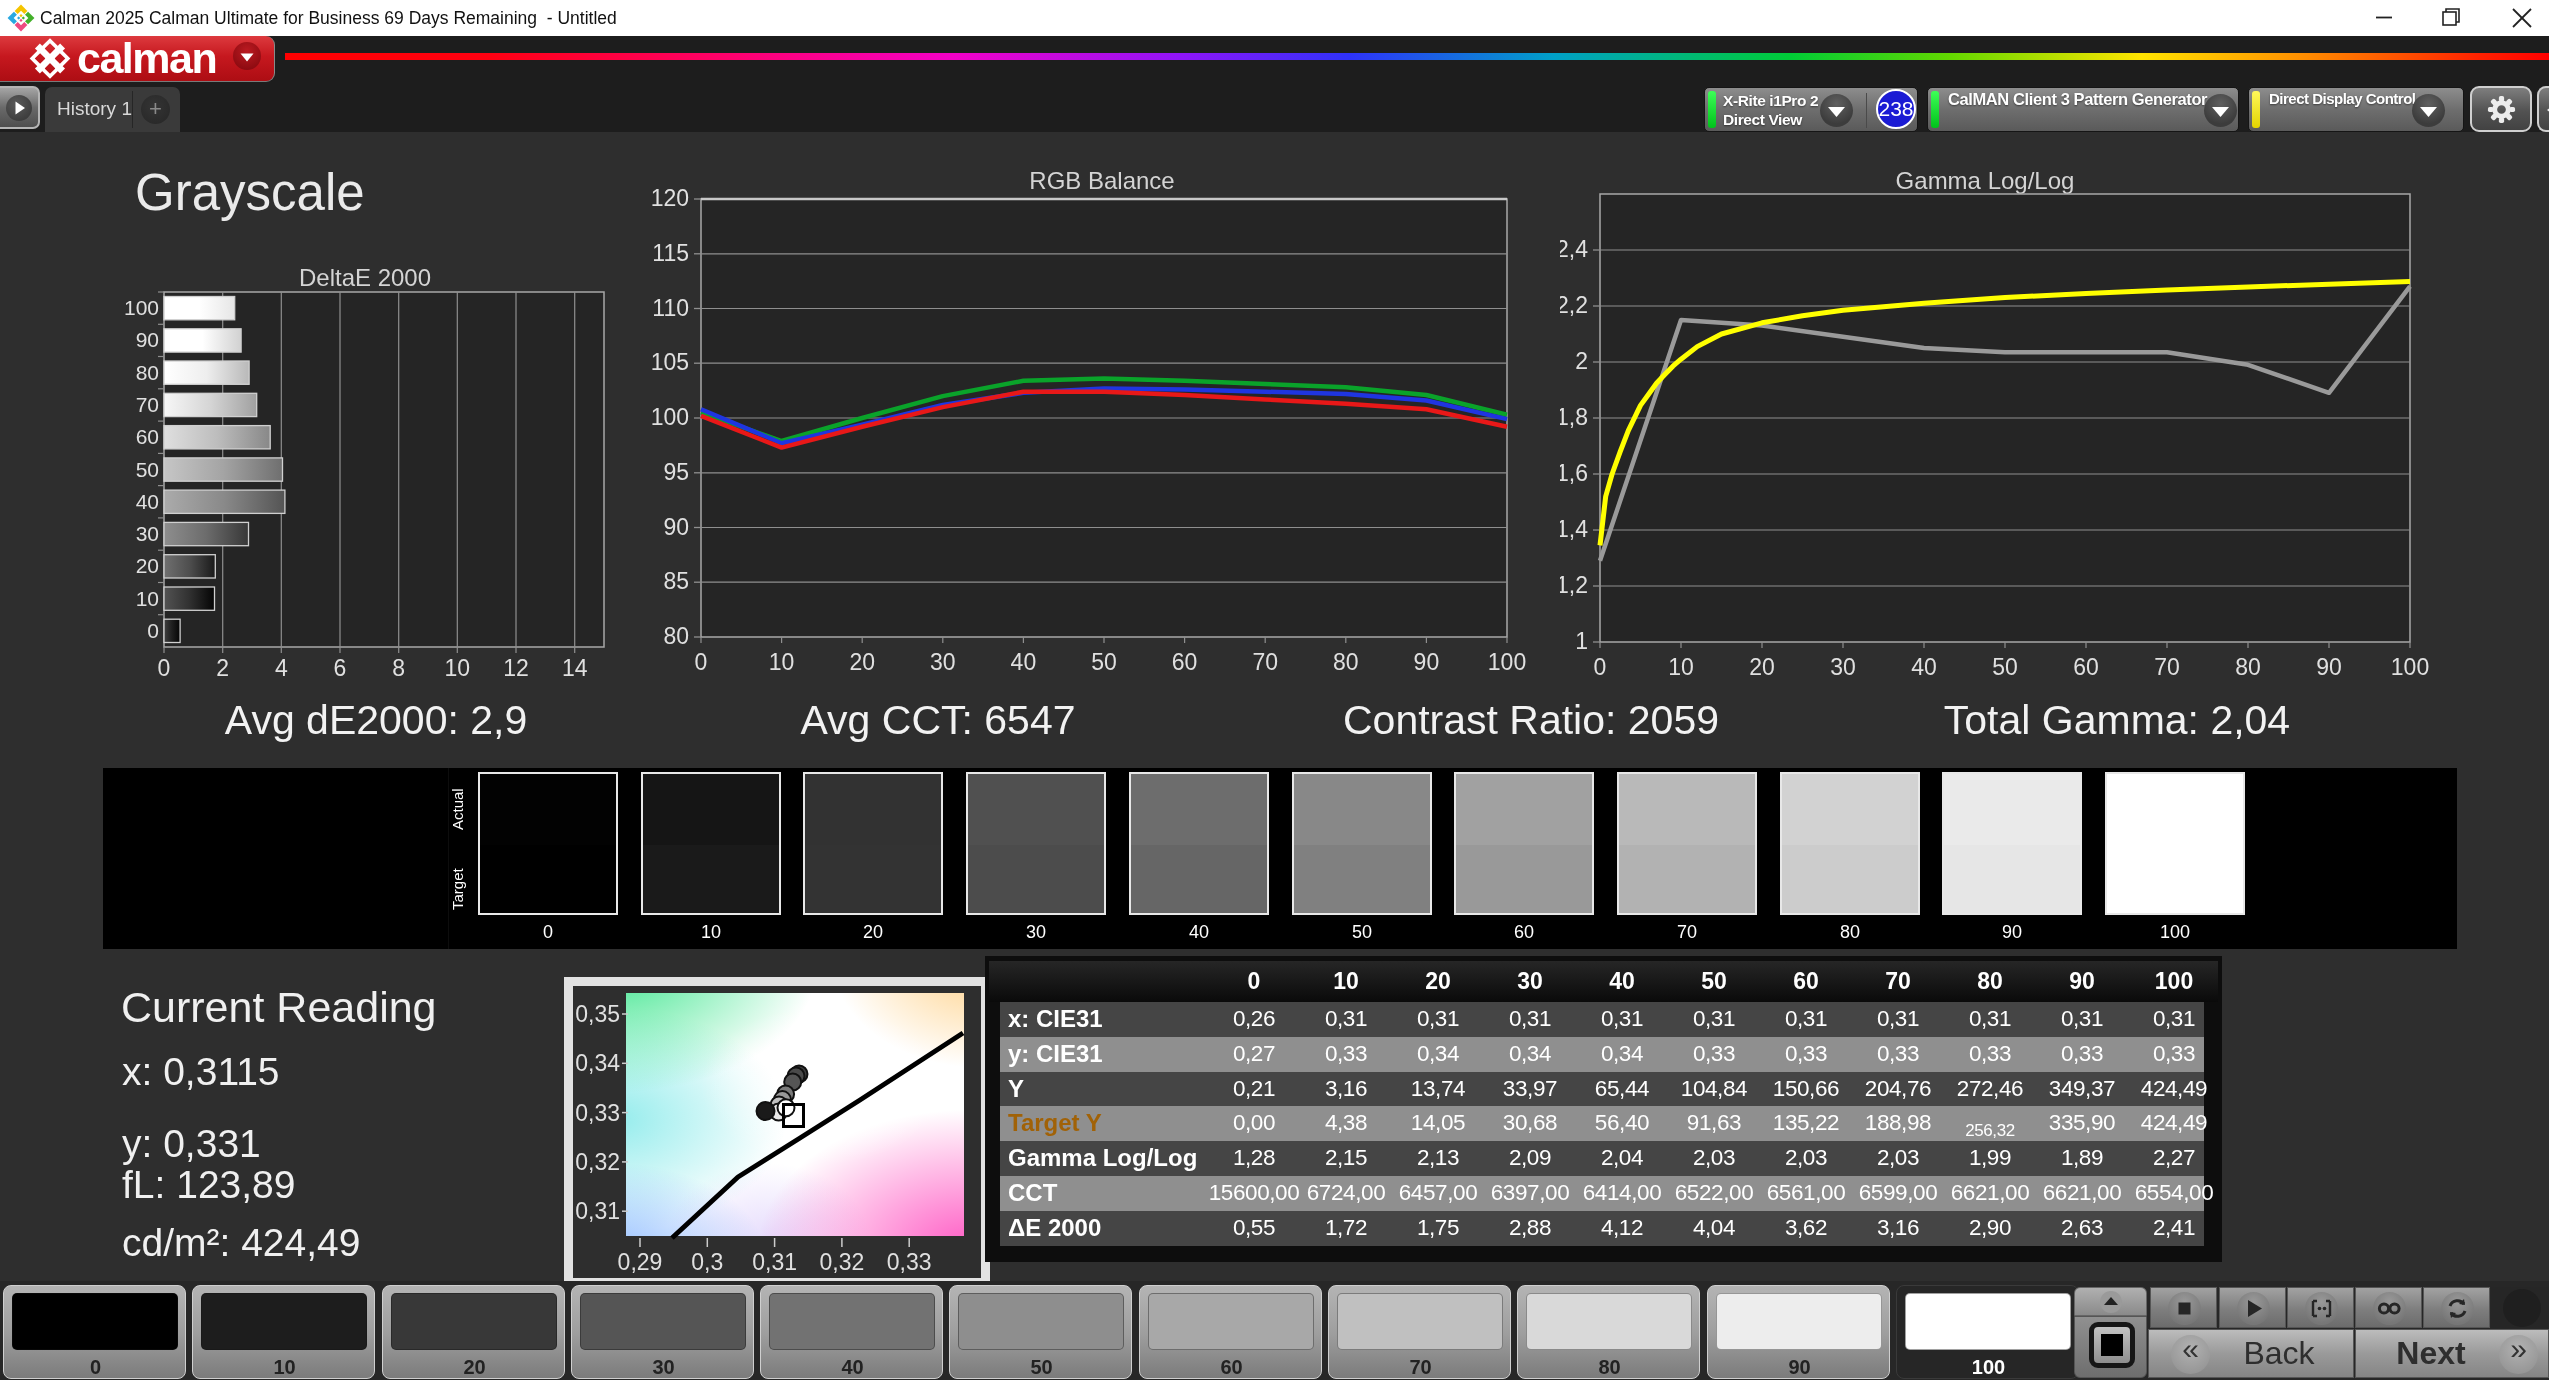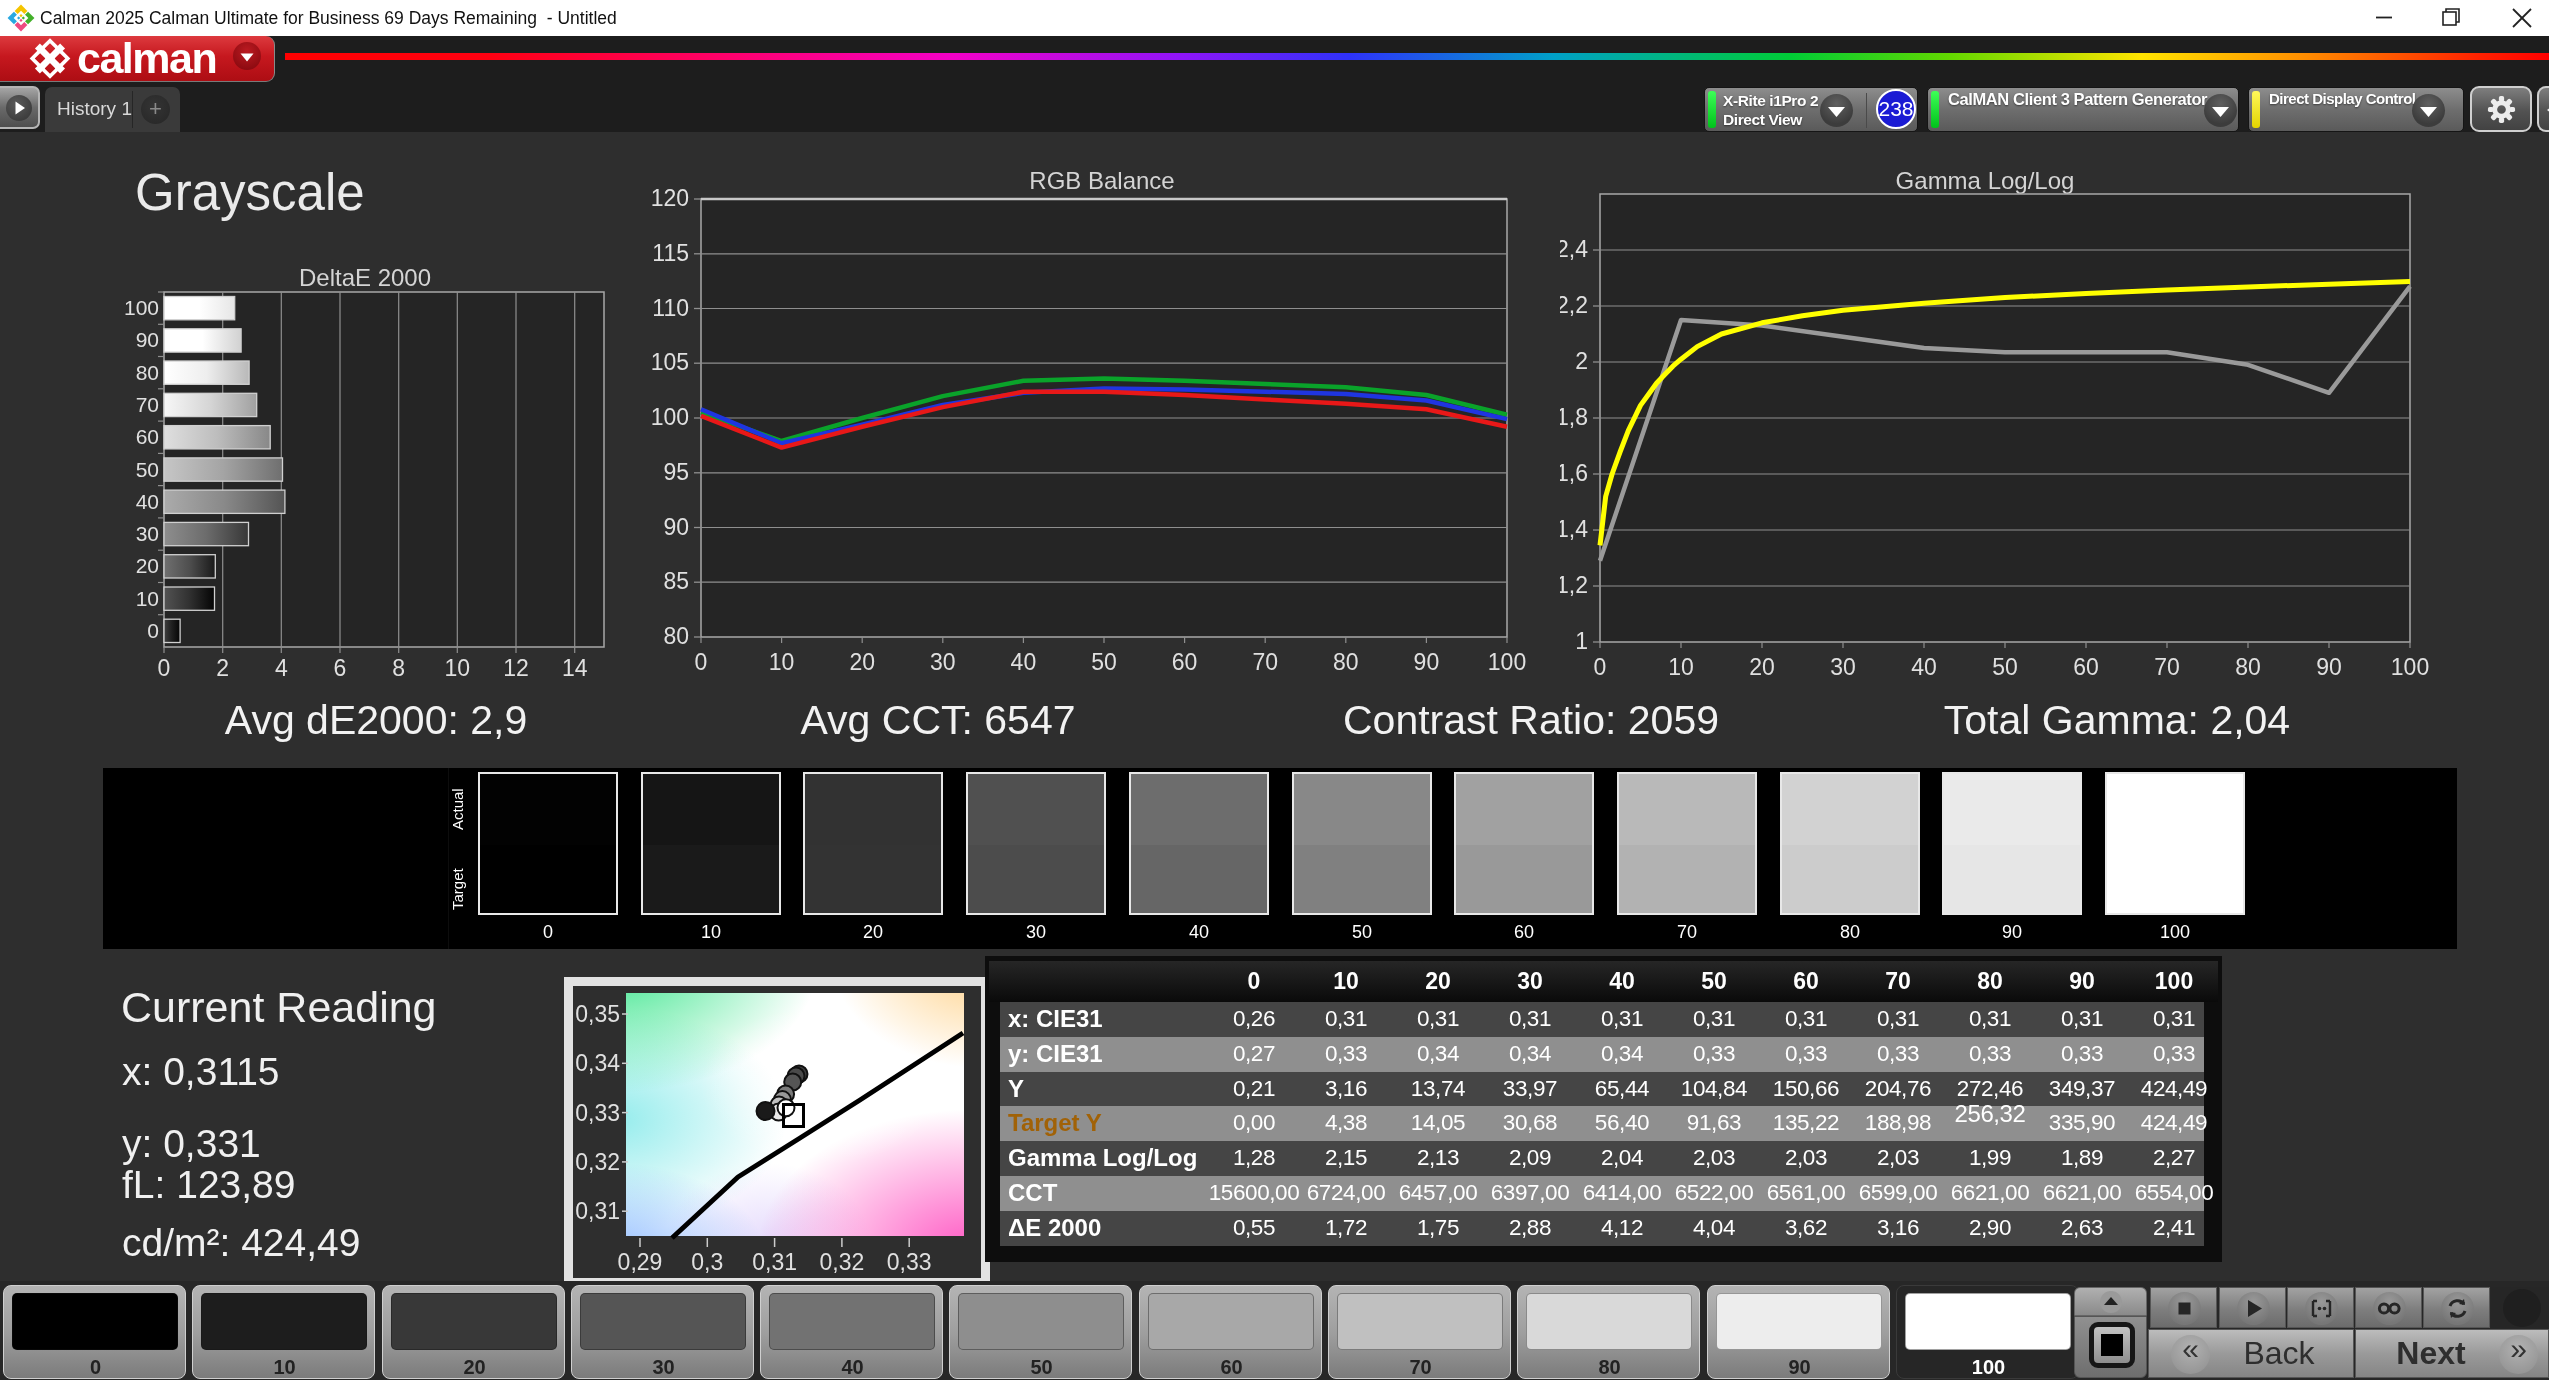--- a/index.html
+++ b/index.html
@@ -504,21 +504,21 @@
     <div class="abs" style="left:15px;top:150.4px;width:1204px;height:34.8px;background:#8f8f8f;"></div>
     <div class="abs" style="left:23px;top:150.4px;height:34.8px;line-height:34.8px;font-size:24px;font-weight:bold;color:#a16207;">Target Y</div>
     <div class="abs" style="left:214px;top:150.4px;width:110px;height:34.8px;line-height:34.8px;font-size:22.5px;letter-spacing:-0.4px;color:#fff;text-align:center;white-space:nowrap;">0,00</div>
     <div class="abs" style="left:306px;top:150.4px;width:110px;height:34.8px;line-height:34.8px;font-size:22.5px;letter-spacing:-0.4px;color:#fff;text-align:center;white-space:nowrap;">4,38</div>
     <div class="abs" style="left:398px;top:150.4px;width:110px;height:34.8px;line-height:34.8px;font-size:22.5px;letter-spacing:-0.4px;color:#fff;text-align:center;white-space:nowrap;">14,05</div>
     <div class="abs" style="left:490px;top:150.4px;width:110px;height:34.8px;line-height:34.8px;font-size:22.5px;letter-spacing:-0.4px;color:#fff;text-align:center;white-space:nowrap;">30,68</div>
     <div class="abs" style="left:582px;top:150.4px;width:110px;height:34.8px;line-height:34.8px;font-size:22.5px;letter-spacing:-0.4px;color:#fff;text-align:center;white-space:nowrap;">56,40</div>
     <div class="abs" style="left:674px;top:150.4px;width:110px;height:34.8px;line-height:34.8px;font-size:22.5px;letter-spacing:-0.4px;color:#fff;text-align:center;white-space:nowrap;">91,63</div>
     <div class="abs" style="left:766px;top:150.4px;width:110px;height:34.8px;line-height:34.8px;font-size:22.5px;letter-spacing:-0.4px;color:#fff;text-align:center;white-space:nowrap;">135,22</div>
     <div class="abs" style="left:858px;top:150.4px;width:110px;height:34.8px;line-height:34.8px;font-size:22.5px;letter-spacing:-0.4px;color:#fff;text-align:center;white-space:nowrap;">188,98</div>
-    <div class="abs" style="left:950px;top:141px;width:110px;height:18px;line-height:34.8px;font-size:24px;letter-spacing:-0.4px;color:#fff;text-align:center;white-space:nowrap;">256,32</div>
+    <div class="abs" style="left:950px;top:158px;width:110px;height:18px;line-height:34.8px;font-size:17px;letter-spacing:-0.4px;color:#fff;text-align:center;white-space:nowrap;">256,32</div>
     <div class="abs" style="left:1042px;top:150.4px;width:110px;height:34.8px;line-height:34.8px;font-size:22.5px;letter-spacing:-0.4px;color:#fff;text-align:center;white-space:nowrap;">335,90</div>
     <div class="abs" style="left:1134px;top:150.4px;width:110px;height:34.8px;line-height:34.8px;font-size:22.5px;letter-spacing:-0.4px;color:#fff;text-align:center;white-space:nowrap;">424,49</div>
     <div class="abs" style="left:15px;top:185.2px;width:1204px;height:34.8px;background:#454545;"></div>
     <div class="abs" style="left:23px;top:185.2px;height:34.8px;line-height:34.8px;font-size:24px;font-weight:bold;color:#fff;">Gamma Log/Log</div>
     <div class="abs" style="left:214px;top:185.2px;width:110px;height:34.8px;line-height:34.8px;font-size:22.5px;letter-spacing:-0.4px;color:#fff;text-align:center;white-space:nowrap;">1,28</div>
     <div class="abs" style="left:306px;top:185.2px;width:110px;height:34.8px;line-height:34.8px;font-size:22.5px;letter-spacing:-0.4px;color:#fff;text-align:center;white-space:nowrap;">2,15</div>
     <div class="abs" style="left:398px;top:185.2px;width:110px;height:34.8px;line-height:34.8px;font-size:22.5px;letter-spacing:-0.4px;color:#fff;text-align:center;white-space:nowrap;">2,13</div>
     <div class="abs" style="left:490px;top:185.2px;width:110px;height:34.8px;line-height:34.8px;font-size:22.5px;letter-spacing:-0.4px;color:#fff;text-align:center;white-space:nowrap;">2,09</div>
     <div class="abs" style="left:582px;top:185.2px;width:110px;height:34.8px;line-height:34.8px;font-size:22.5px;letter-spacing:-0.4px;color:#fff;text-align:center;white-space:nowrap;">2,04</div>
     <div class="abs" style="left:674px;top:185.2px;width:110px;height:34.8px;line-height:34.8px;font-size:22.5px;letter-spacing:-0.4px;color:#fff;text-align:center;white-space:nowrap;">2,03</div>

